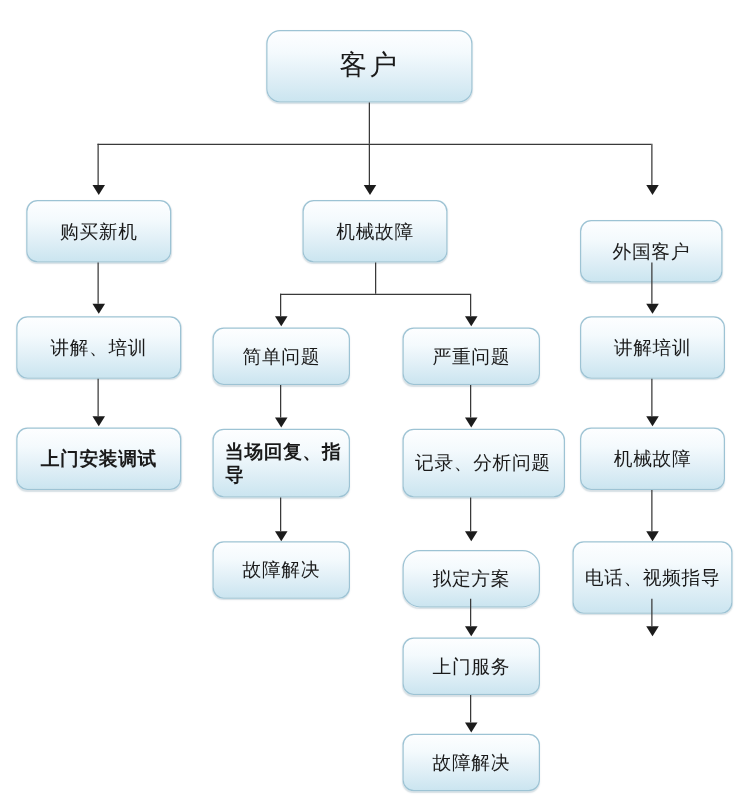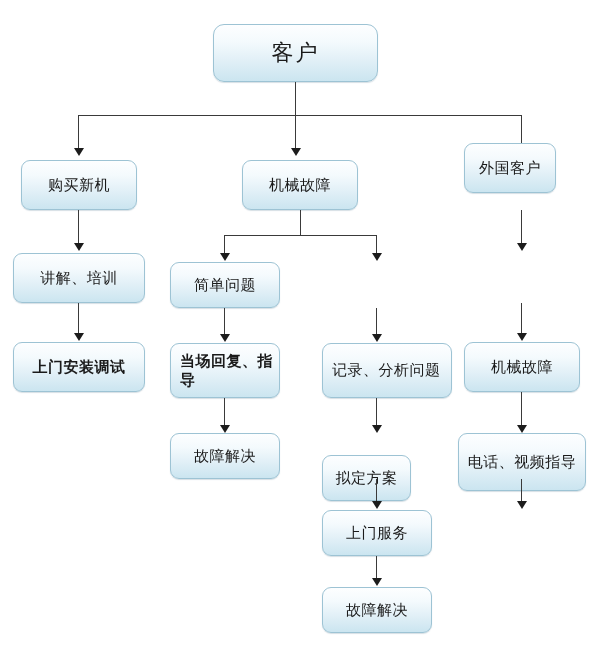--- a/index.html
+++ b/index.html
@@ -97,21 +97,21 @@
   <div class="arrowhead" style="left:517px; top:148px;"></div>
 
   <div class="node" style="left:21px; top:160px; width:116px; height:50px;">
     <span class="node-label">购买新机</span>
   </div>
 
   <div class="node" style="left:242px; top:160px; width:116px; height:50px;">
     <span class="node-label">机械故障</span>
   </div>
 
-  <div class="node" style="left:464px; top:143px; width:92px; height:50px;">
+  <div class="node" style="left:464px; top:176px; width:114px; height:50px;">
     <span class="node-label">外国客户</span>
   </div>
 
   <div class="vline" style="left:78px; top:210px; height:33px;"></div>
   <div class="arrowhead" style="left:74px; top:243px;"></div>
 
   <div class="node" style="left:13px; top:253px; width:132px; height:50px;">
     <span class="node-label">讲解、培训</span>
   </div>
 
@@ -140,52 +140,58 @@
     <span class="node-label">当场回复、指导</span>
   </div>
 
   <div class="vline" style="left:224px; top:398px; height:27px;"></div>
   <div class="arrowhead" style="left:220px; top:425px;"></div>
 
   <div class="node" style="left:170px; top:433px; width:110px; height:46px;">
     <span class="node-label">故障解决</span>
   </div>
 
+  <div class="node" style="left:322px; top:262px; width:110px; height:46px;">
+    <span class="node-label">严重问题</span>
+  </div>
 
   <div class="vline" style="left:376px; top:308px; height:26px;"></div>
   <div class="arrowhead" style="left:372px; top:334px;"></div>
 
   <div class="node two-line" style="left:322px; top:343px; width:130px; height:55px;">
     <span class="node-label">记录、分析问题</span>
   </div>
 
   <div class="vline" style="left:376px; top:398px; height:27px;"></div>
   <div class="arrowhead" style="left:372px; top:425px;"></div>
 
-  <div class="node" style="left:322px; top:455px; width:89px; height:46px;">
+  <div class="node" style="left:322px; top:440px; width:110px; height:46px;border-radius:14px;">
     <span class="node-label">拟定方案</span>
   </div>
 
   <div class="vline" style="left:376px; top:479px; height:22px;"></div>
   <div class="arrowhead" style="left:372px; top:501px;"></div>
 
   <div class="node" style="left:322px; top:510px; width:110px; height:46px;">
     <span class="node-label">上门服务</span>
   </div>
 
   <div class="vline" style="left:376px; top:556px; height:22px;"></div>
   <div class="arrowhead" style="left:372px; top:578px;"></div>
 
   <div class="node" style="left:322px; top:587px; width:110px; height:46px;">
     <span class="node-label">故障解决</span>
   </div>
 
   <div class="vline" style="left:521px; top:210px; height:33px;"></div>
   <div class="arrowhead" style="left:517px; top:243px;"></div>
 
+  <div class="node" style="left:464px; top:253px; width:116px; height:50px;">
+    <span class="node-label">讲解培训</span>
+  </div>
 
   <div class="vline" style="left:521px; top:303px; height:30px;"></div>
   <div class="arrowhead" style="left:517px; top:333px;"></div>
 
   <div class="node" style="left:464px; top:342px; width:116px; height:50px;">
     <span class="node-label">机械故障</span>
   </div>
 
   <div class="vline" style="left:521px; top:392px; height:33px;"></div>
   <div class="arrowhead" style="left:517px; top:425px;"></div>

